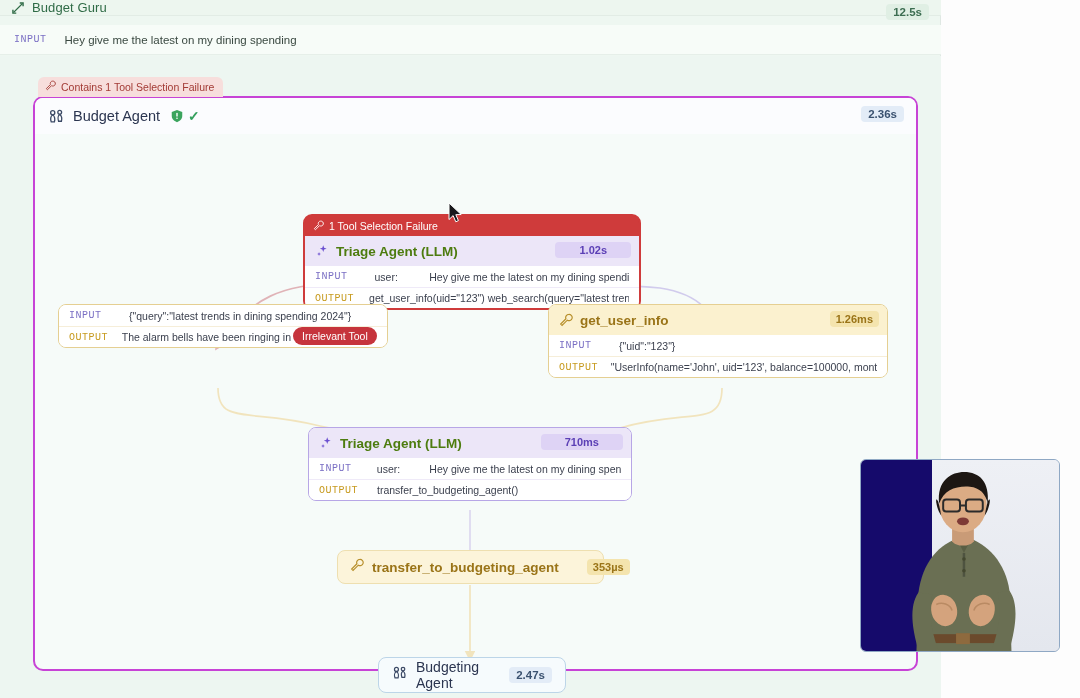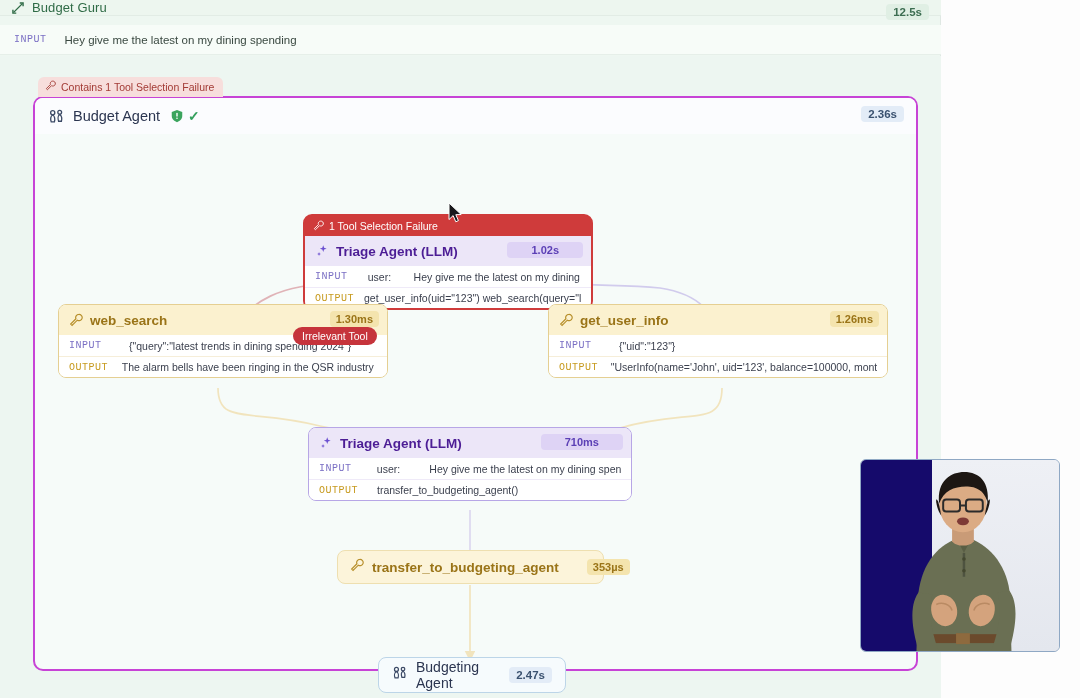--- a/index.html
+++ b/index.html
@@ -83,21 +83,21 @@
     position: absolute; right: 12px; top: 8px;
     background: #e3ecf7; color: #3b5270; font-size: 11.5px;
     padding: 2px 7px; border-radius: 4px; font-weight: 600;
   }
 
   .llm-card { border: 1.6px solid #b7a6e6; border-radius: 8px; background:#fff; overflow:hidden; }
   .llm-card .hdr {
     height: 30px; background: #ece6f8; display: flex; align-items: center;
     padding: 0 10px; position: relative;
   }
-  .llm-card .hdr .t { font-size: 13.5px; color: #4c1d95; font-weight: 600; }
+  .llm-card .hdr .t { font-size: 13.5px; color: #4d7c0f; font-weight: 600; }
   .llm-card .hdr .sparkle { margin-right: 7px; display:flex; }
   .llm-card .hdr .time {
     position:absolute; right:8px; top:6px; background:#ded3f5; color:#5b3fb5;
     font-size: 11px; font-weight:700; padding:2px 24px; border-radius:4px;
   }
   .kv { display:flex; align-items:center; height:21px; padding: 0 10px; font-size: 10.5px; background:#fff; }
   .kv + .kv { border-top: 1px solid #efeaf8; }
   .kv .val { color:#3a3f4d; font-size: 10.5px; white-space:nowrap; overflow:hidden; }
   .kv .role { color:#3a3f4d; width: 58px; }
 
@@ -243,21 +243,21 @@
                 <path d="M8 1.2 L14 3.4 V8 c0 4-3.4 6.2-6 7-2.6-.8-6-3-6-7V3.4z" fill="#3ba45d"></path>
                 <rect x="7.2" y="4.2" width="1.6" height="4.6" rx=".8" fill="#fff"></rect>
                 <circle cx="8" cy="10.6" r="0.95" fill="#fff"></circle>
               </svg>
             </span>
             <span class="ok-check">✓</span>
             <span class="agent-time">2.36s</span>
           </div>
         </div>
 
-        <div class="err-wrap" style="left:303px; top:158px; width:290px;">
+        <div class="err-wrap" style="left:303px; top:158px; width:338px;">
           <div class="err-bar">
             <span>
               <svg width="11" height="11" viewBox="0 0 16 16">
                 <path d="M11.2 1.6a3.6 3.6 0 0 0-3.3 5 l-6 6 1.6 1.6 6-6a3.6 3.6 0 1 0 1.7-6.6z" fill="none" stroke="#ffffff" stroke-width="1.3"></path>
               </svg>
             </span>
             <span>1 Tool Selection Failure</span>
           </div>
           <div class="llm-card" style="border:none; border-radius:0;">
             <div class="hdr">
@@ -284,29 +284,20 @@
 
         <div class="cursor" style="left:448px; top:146px;">
           <svg width="16" height="22" viewBox="0 0 16 22">
             <path d="M1 1 L1 17.5 L5.1 13.6 L7.8 19.8 L10.4 18.6 L7.8 12.7 L13.2 12.5 z" fill="#18181b" stroke="#ffffff" stroke-width="1"></path>
           </svg>
         </div>
 
         <div class="edge-label" style="left:293px; top:271px;">Irrelevant Tool</div>
 
         <div class="tool-card" style="position:absolute; left:58px; top:248px; width:330px;">
-          <div class="hdr">
-            <span class="wr">
-              <svg width="14" height="14" viewBox="0 0 16 16">
-                <path d="M11.2 1.6a3.6 3.6 0 0 0-3.3 5 l-6 6 1.6 1.6 6-6a3.6 3.6 0 1 0 1.7-6.6z" fill="none" stroke="#b8902c" stroke-width="1.35"></path>
-              </svg>
-            </span>
-            <span class="t">web_search</span>
-            <span class="time">1.30ms</span>
-          </div>
           <div class="kv">
             <span class="tag-input" style="width:42px">INPUT</span>
             <span class="val">{"query":"latest trends in dining spending 2024"}</span>
           </div>
           <div class="kv">
             <span class="tag-output" style="width:46px">OUTPUT</span>
             <span class="val">The alarm bells have been ringing in the QSR industry a lot</span>
           </div>
         </div>
 

